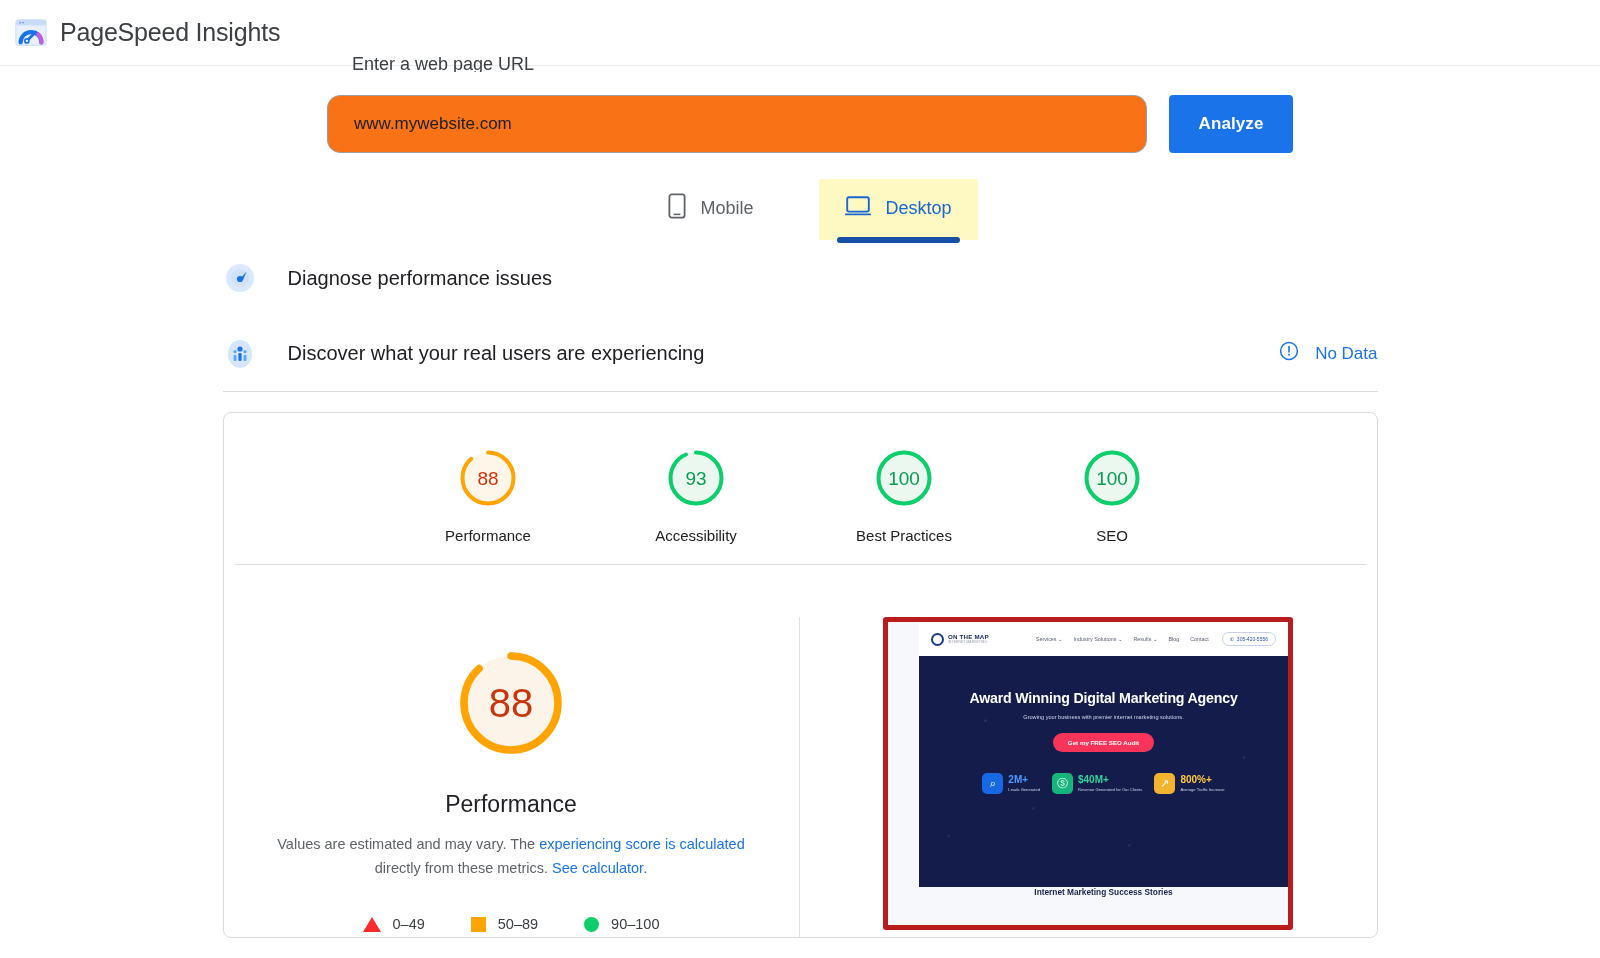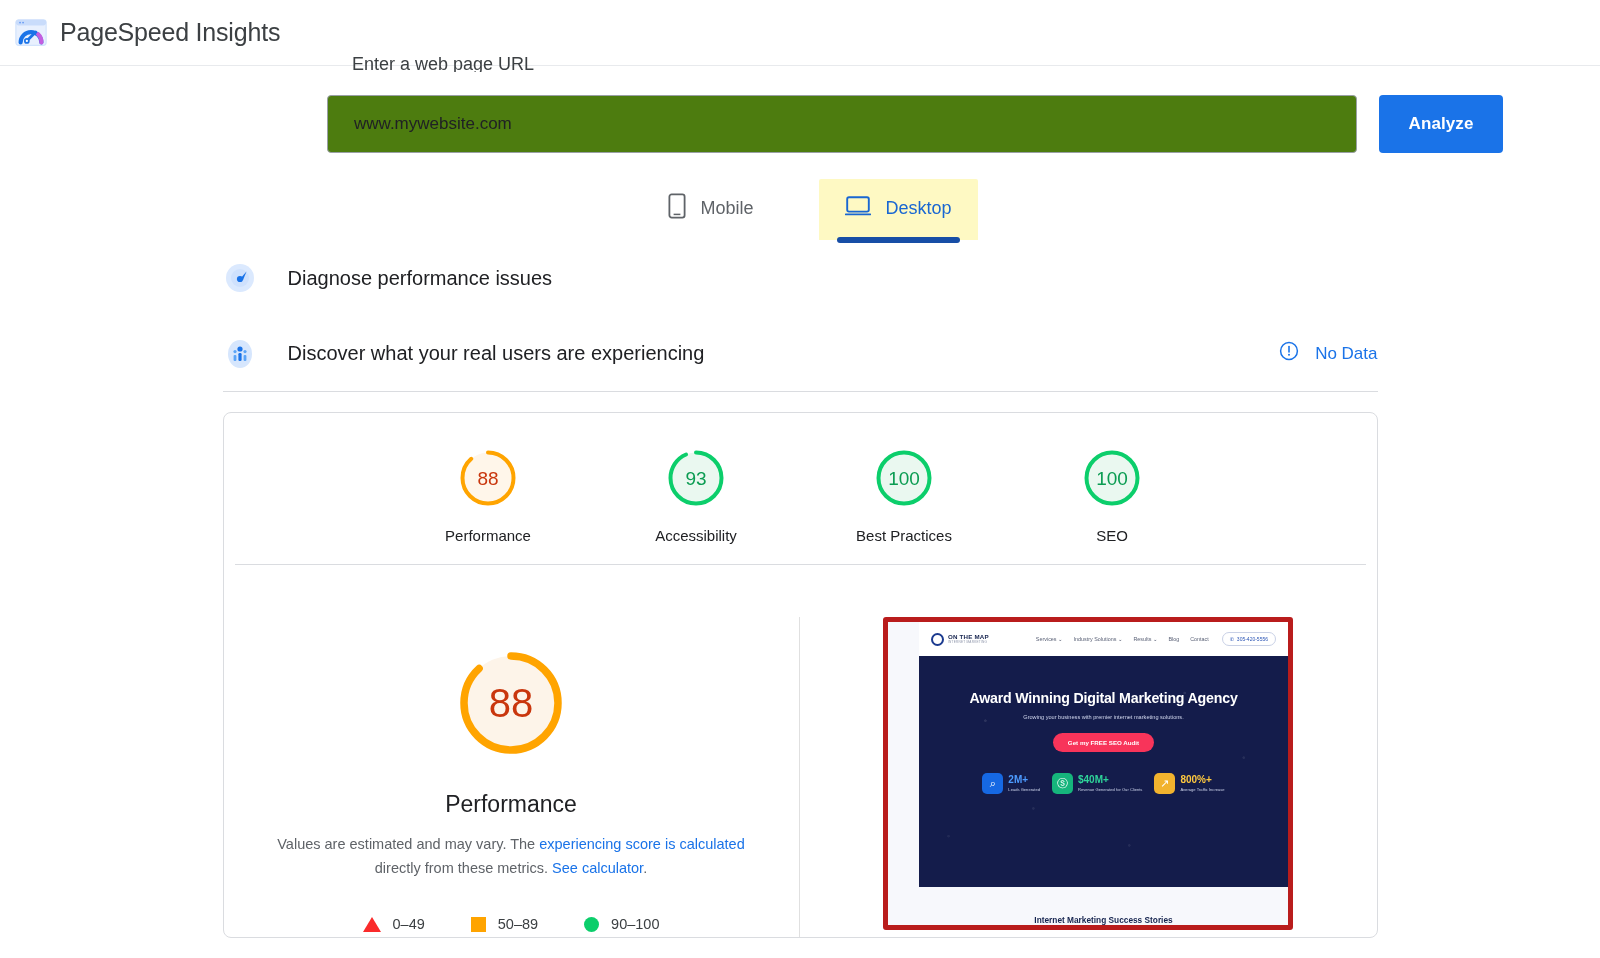--- a/index.html
+++ b/index.html
@@ -39,28 +39,28 @@
     height: 18px; overflow: hidden;
   }
 
   
   .search-row {
     display: flex;
     align-items: stretch;
     padding: 29px 0 0 327px;
   }
   .url-input {
-    width: 1030px; height: 58px;
+    width: 820px; height: 58px;
     border: 1px solid #9aa0a6;
-    border-radius: 4px;
+    border-radius: 13px;
     font-size: 17px;
     color: #202124;
     padding: 0 26px;
     font-family: "Liberation Sans", sans-serif;
-    background: #4d7c0f;
+    background: #f97316;
     outline: none;
   }
   .analyze-btn {
     margin-left: 22px;
     width: 124px; height: 58px;
     background: #1a73e8;
     color: #fff;
     border: none; border-radius: 4px;
     font-size: 17px; font-weight: 700;
     font-family: "Liberation Sans", sans-serif;
@@ -285,21 +285,21 @@
   .tb-stat { display: flex; align-items: center; gap: 5px; }
   .tb-stat-ico {
     width: 21px; height: 21px; border-radius: 5px;
     display: flex; align-items: center; justify-content: center;
   }
   .tb-stat-txt { display: flex; flex-direction: column; line-height: 1.05; }
   .tb-stat-val { font-size: 10px; font-weight: 700; }
   .tb-stat-cap { font-size: 4.1px; color: #ccd3ea; margin-top: 3px; white-space: nowrap; }
   .tb-foot {
     height: 38px;
-    display: flex; align-items: flex-end; justify-content: center;
+    display: flex; align-items: flex-start; justify-content: center;
     background: #f7f8fc;
   }
   .tb-foot span { font-size: 8.3px; font-weight: 700; color: #16244f; }
 </style>
 </head>
 <body>
 
 <div class="header">
   <span class="logo-mark">
     <svg viewBox="0 0 36 36" width="34" height="34">

